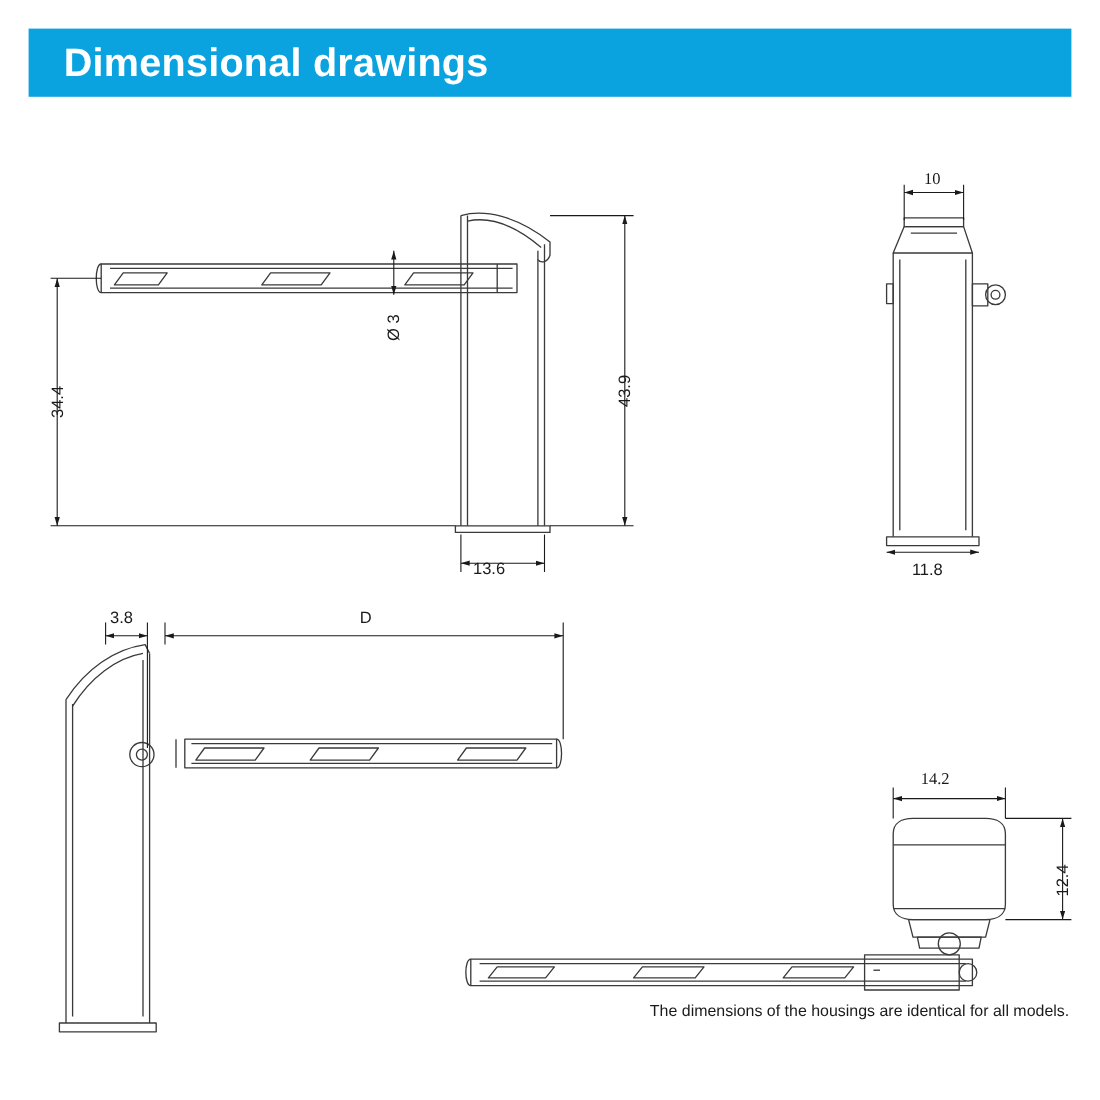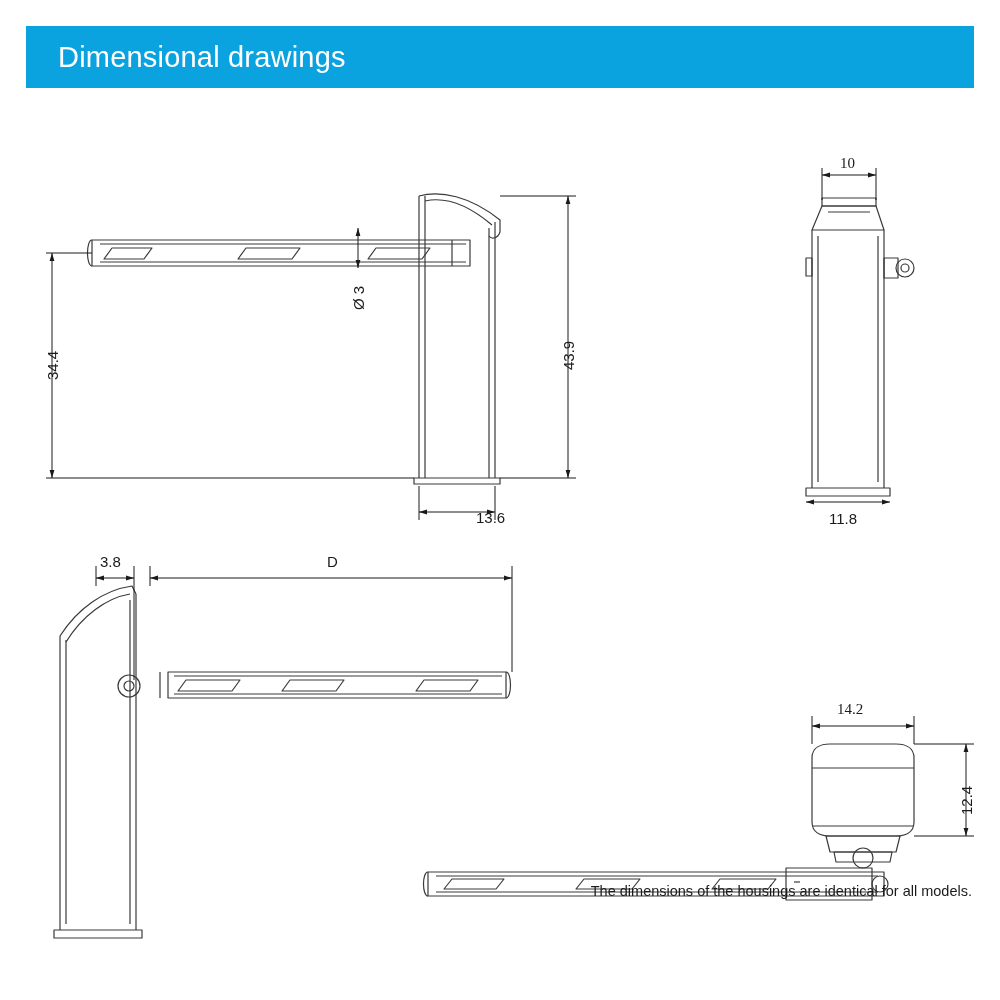--- a/index.html
+++ b/index.html
@@ -22,22 +22,22 @@
     left: 26px;
     top: 26px;
     width: 948px;
     height: 62px;
     background: #0aa3e0;
   }
   .header-title {
     position: absolute;
     left: 58px;
     top: 40px;
-    font-size: 29px;
-    font-weight: normal;
+    font-size: 36px;
+    font-weight: bold;
     color: #ffffff;
     letter-spacing: 0.2px;
     line-height: 34px;
   }
 
   
   .canvas {
     position: absolute;
     left: 0;
     top: 0;
@@ -57,21 +57,21 @@
     white-space: nowrap;
   }
   .dim.rot {
     transform: rotate(-90deg);
     transform-origin: left top;
   }
 
   .footnote {
     position: absolute;
     right: 28px;
-    top: 883px;
+    top: 912px;
     font-size: 14.5px;
     color: #1a1a1a;
     white-space: nowrap;
   }
 </style>
 </head>
 <body>
 
 <div class="header-band"></div>
 <div class="header-title">Dimensional drawings</div>
@@ -222,21 +222,21 @@
     <line x1="966" y1="744" x2="966" y2="836" marker-start="url(#arrR)" marker-end="url(#arrL)"></line>
     <line x1="914" y1="744" x2="974" y2="744"></line>
     <line x1="914" y1="836" x2="974" y2="836"></line>
   </g>
 </svg>
 </div>
 
 <div class="dim rot" style="left:44px; top:380px;">34.4</div>
 <div class="dim rot" style="left:350px; top:310px;">Ø 3</div>
 <div class="dim rot" style="left:560px; top:370px;">43.9</div>
-<div class="dim" style="left:430px; top:509px;margin-left:46px;">13.6</div>
+<div class="dim" style="left:430px; top:509px;">13.6</div>
 
 <div class="dim" style="left:840px; top:155px;font-family:Liberation Serif, serif;">10</div>
 <div class="dim" style="left:829px; top:510px;">11.8</div>
 
 <div class="dim" style="left:100px; top:553px;text-align:right;">3.8</div>
 <div class="dim" style="left:327px; top:553px;">D</div>
 
 <div class="dim" style="left:837px; top:701px;font-family:Liberation Serif, serif;">14.2</div>
 <div class="dim rot" style="left:958px; top:815px;">12.4</div>
 

